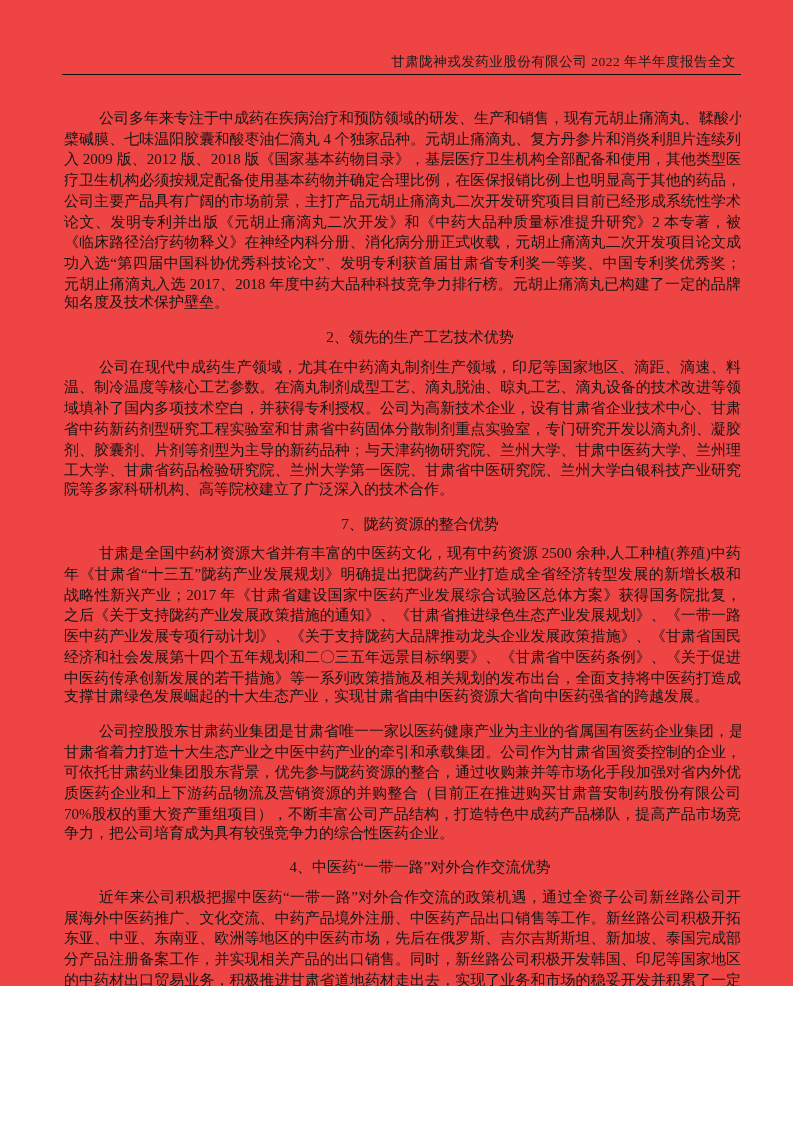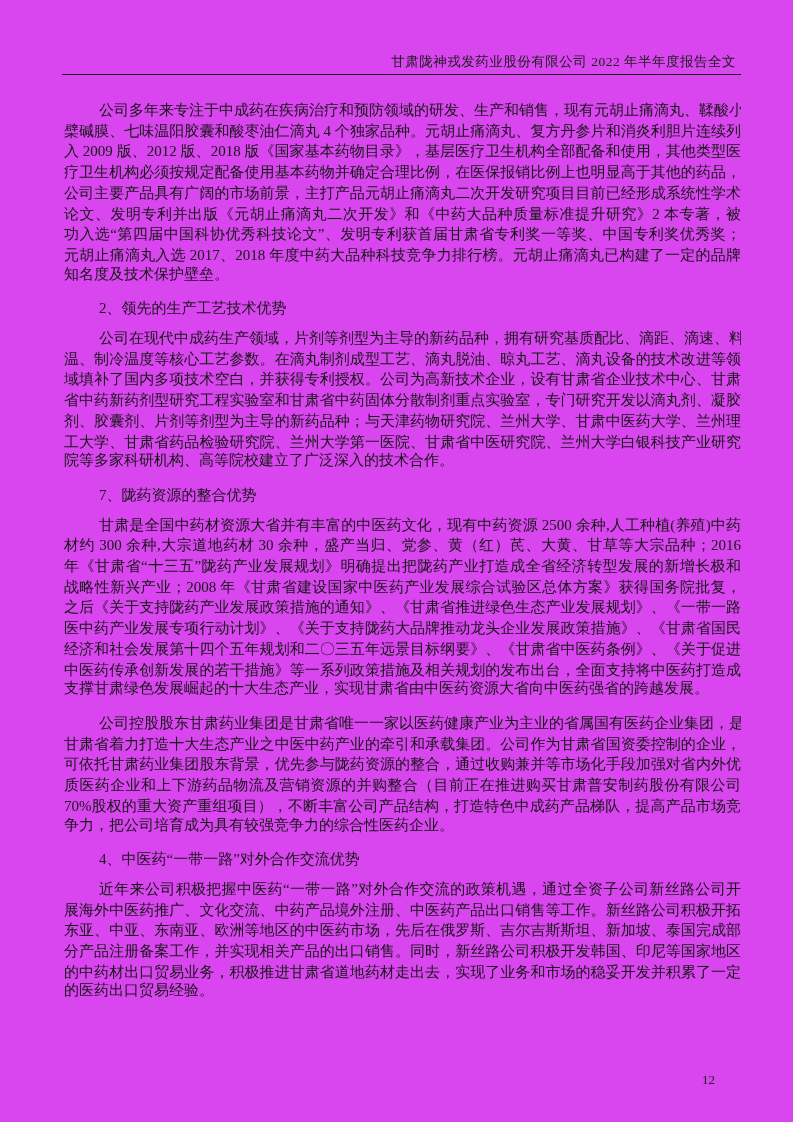--- a/index.html
+++ b/index.html
@@ -3,22 +3,22 @@
 <meta charset="utf-8">
 <style>
   html, body {
     margin: 0;
     padding: 0;
     background: #ffffff;
   }
   .page {
     position: relative;
     width: 793px;
-    height: 1122px;
-    background: #d946ef;
+    height: 986px;
+    background: #ef4444;
     overflow: hidden;
     font-family: "Liberation Serif", "DejaVu Serif", serif;
     color: #1c1c1c;
   }
   .header {
     position: absolute;
     top: 53px;
     left: 62px;
     right: 57px;
     text-align: right;
@@ -38,21 +38,21 @@
   .content {
     position: absolute;
     top: 100px;
     left: 64px;
     width: 677px;
     font-size: 15px;
     line-height: 20.7px;
     color: #161616;
   }
   .para {
-    margin: 0 0 12px 0;
+    margin: 8px 0 12px 0;
   }
   .para .line {
     text-align: justify;
     text-align-last: justify;
     white-space: nowrap;
     overflow: hidden;
   }
   .para .line.first {
     text-indent: 35px;
   }
@@ -60,20 +60,21 @@
     text-align-last: left;
     white-space: normal;
     font-family: Liberation Mono, monospace;
   }
   .heading {
     margin: 0 0 9px 0;
     padding-left: 35px;
     font-size: 15px;
     line-height: 20.7px;
     color: #161616;
+    text-align: center;
   }
   .footer {
     position: absolute;
     top: 1072px;
     right: 78px;
     font-size: 13px;
     color: #222222;
   }
 </style>
 </head>
@@ -85,40 +86,40 @@
   </div>
   <div class="header-rule"></div>
   <div class="content">
       <div class="para">
         <div class="line first">公司多年来专注于中成药在疾病治疗和预防领域的研发、生产和销售，现有元胡止痛滴丸、鞣酸小</div>
         <div class="line">檗碱膜、七味温阳胶囊和酸枣油仁滴丸 4 个独家品种。元胡止痛滴丸、复方丹参片和消炎利胆片连续列</div>
         <div class="line">入 2009 版、2012 版、2018 版《国家基本药物目录》，基层医疗卫生机构全部配备和使用，其他类型医</div>
         <div class="line">疗卫生机构必须按规定配备使用基本药物并确定合理比例，在医保报销比例上也明显高于其他的药品，</div>
         <div class="line">公司主要产品具有广阔的市场前景，主打产品元胡止痛滴丸二次开发研究项目目前已经形成系统性学术</div>
         <div class="line">论文、发明专利并出版《元胡止痛滴丸二次开发》和《中药大品种质量标准提升研究》2 本专著，被</div>
+        <div class="line">《临床路径治疗药物释义》在神经内科分册、消化病分册正式收载，元胡止痛滴丸二次开发项目论文成</div>
         <div class="line">功入选“第四届中国科协优秀科技论文”、发明专利获首届甘肃省专利奖一等奖、中国专利奖优秀奖；</div>
         <div class="line">元胡止痛滴丸入选 2017、2018 年度中药大品种科技竞争力排行榜。元胡止痛滴丸已构建了一定的品牌</div>
         <div class="line last">知名度及技术保护壁垒。</div>
       </div>
       <div class="heading">2、领先的生产工艺技术优势</div>
       <div class="para">
-        <div class="line first">公司在现代中成药生产领域，片剂等剂型为主导的新药品种，拥有研究基质配比、滴距、滴速、料</div>
+        <div class="line first">公司在现代中成药生产领域，尤其在中药滴丸制剂生产领域，印尼等国家地区、滴距、滴速、料</div>
         <div class="line">温、制冷温度等核心工艺参数。在滴丸制剂成型工艺、滴丸脱油、晾丸工艺、滴丸设备的技术改进等领</div>
         <div class="line">域填补了国内多项技术空白，并获得专利授权。公司为高新技术企业，设有甘肃省企业技术中心、甘肃</div>
         <div class="line">省中药新药剂型研究工程实验室和甘肃省中药固体分散制剂重点实验室，专门研究开发以滴丸剂、凝胶</div>
         <div class="line">剂、胶囊剂、片剂等剂型为主导的新药品种；与天津药物研究院、兰州大学、甘肃中医药大学、兰州理</div>
         <div class="line">工大学、甘肃省药品检验研究院、兰州大学第一医院、甘肃省中医研究院、兰州大学白银科技产业研究</div>
         <div class="line last">院等多家科研机构、高等院校建立了广泛深入的技术合作。</div>
       </div>
       <div class="heading">7、陇药资源的整合优势</div>
       <div class="para">
         <div class="line first">甘肃是全国中药材资源大省并有丰富的中医药文化，现有中药资源 2500 余种,人工种植(养殖)中药</div>
-        <div class="line">材约 300 余种,大宗道地药材 30 余种，盛产当归、党参、黄（红）芪、大黄、甘草等大宗品种；2016</div>
         <div class="line">年《甘肃省“十三五”陇药产业发展规划》明确提出把陇药产业打造成全省经济转型发展的新增长极和</div>
-        <div class="line">战略性新兴产业；2008 年《甘肃省建设国家中医药产业发展综合试验区总体方案》获得国务院批复，</div>
+        <div class="line">战略性新兴产业；2017 年《甘肃省建设国家中医药产业发展综合试验区总体方案》获得国务院批复，</div>
         <div class="line">之后《关于支持陇药产业发展政策措施的通知》、《甘肃省推进绿色生态产业发展规划》、《一带一路</div>
         <div class="line">医中药产业发展专项行动计划》、《关于支持陇药大品牌推动龙头企业发展政策措施》、《甘肃省国民</div>
         <div class="line">经济和社会发展第十四个五年规划和二〇三五年远景目标纲要》、《甘肃省中医药条例》、《关于促进</div>
         <div class="line">中医药传承创新发展的若干措施》等一系列政策措施及相关规划的发布出台，全面支持将中医药打造成</div>
         <div class="line last">支撑甘肃绿色发展崛起的十大生态产业，实现甘肃省由中医药资源大省向中医药强省的跨越发展。</div>
       </div>
       <div class="para">
         <div class="line first">公司控股股东甘肃药业集团是甘肃省唯一一家以医药健康产业为主业的省属国有医药企业集团，是</div>
         <div class="line">甘肃省着力打造十大生态产业之中医中药产业的牵引和承载集团。公司作为甘肃省国资委控制的企业，</div>
         <div class="line">可依托甘肃药业集团股东背景，优先参与陇药资源的整合，通过收购兼并等市场化手段加强对省内外优</div>

